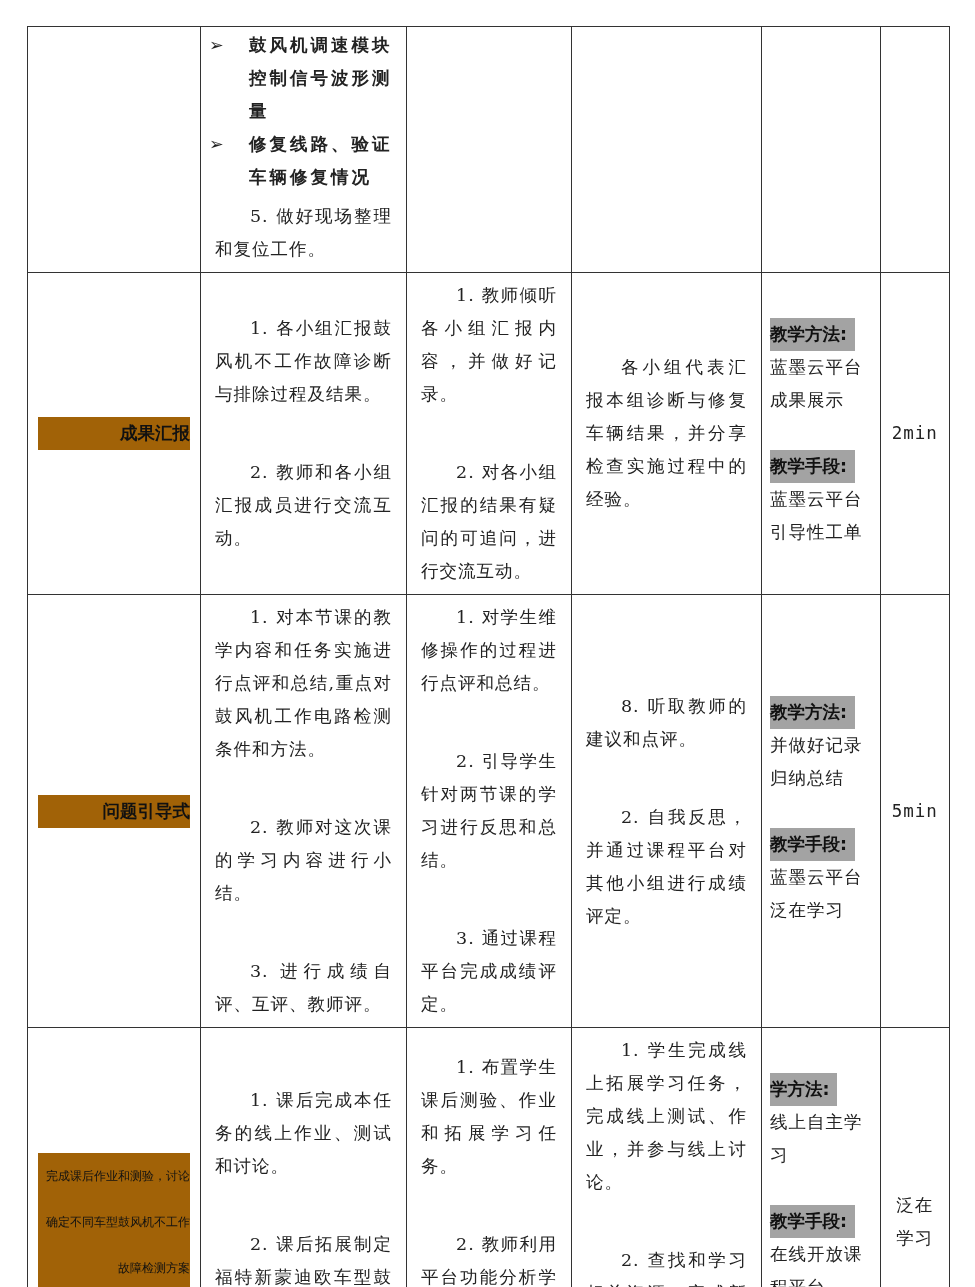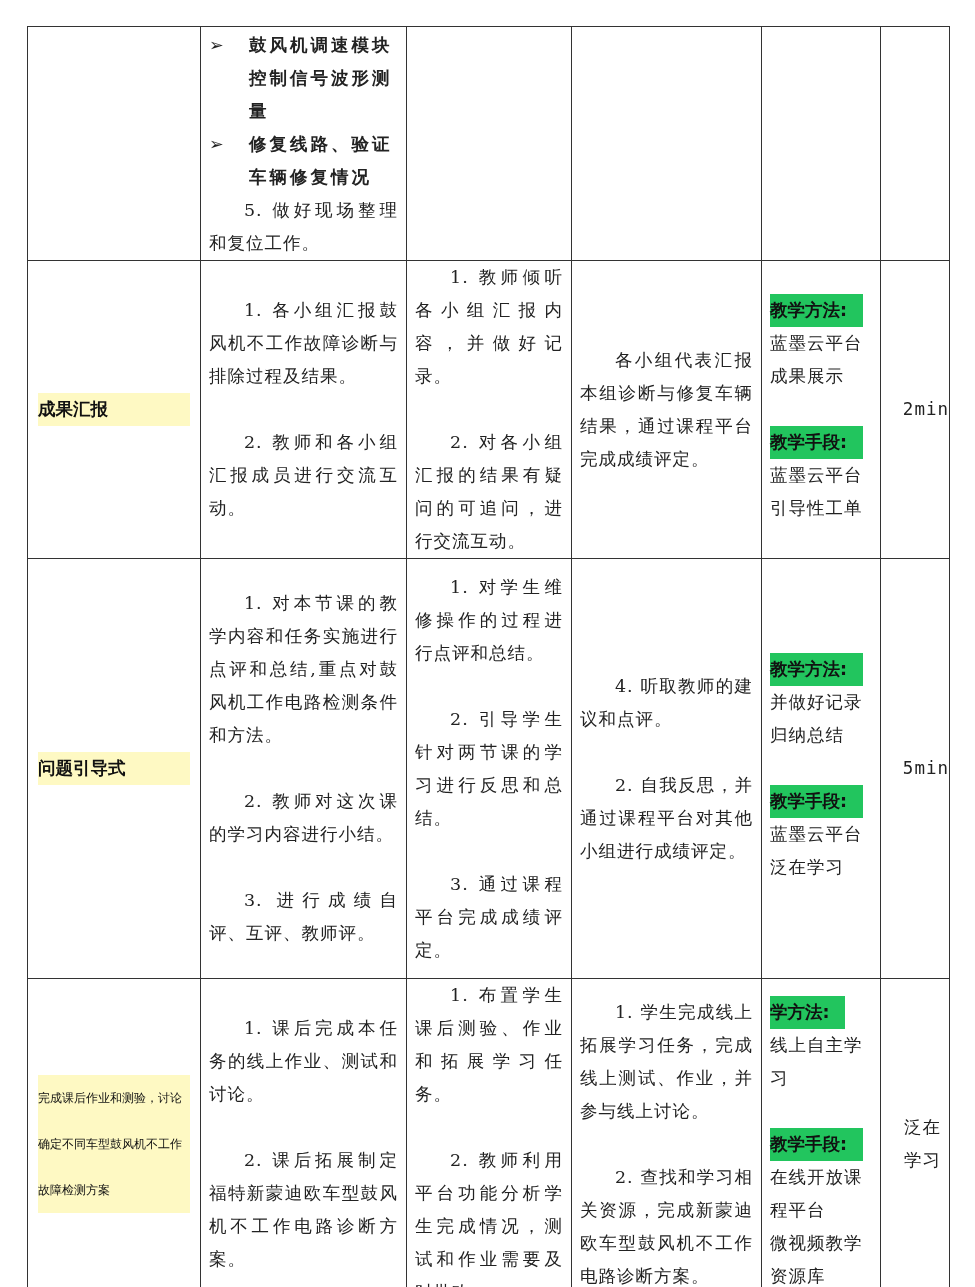--- a/index.html
+++ b/index.html
@@ -32,55 +32,55 @@
       letter-spacing: 1px;
     }
     .c1 { width: 172px; }
     .c2 { width: 205px; }
     .c3 { width: 164px; }
     .c4 { width: 189px; }
     .c5 { width: 118px; }
     .c6 { width: 69px; }
 
     .cell-pad { padding: 0 8px !important; }
-    .para { text-indent: 2em; margin: 0; text-align: justify; }
+    .para { text-indent: 2em; margin: 6px; text-align: justify; }
     .gap { height: 33px; }
 
     .bullet-line {
       display: flex;
       font-weight: bold;
       font-family: "DejaVu Serif", serif;
       letter-spacing: 3px;
     }
     .bullet-arrow { width: 40px; flex: 0 0 40px; font-weight: normal; }
     .stage-label {
       display: block;
       margin: 9px 10px;
-      background: #fef9c3;
-      text-align: left;
+      background: #a16207;
+      text-align: right;
       font-family: "DejaVu Sans", "Liberation Sans", sans-serif;
       font-weight: bold;
       font-size: 17.5px;
       line-height: 33px;
       letter-spacing: 0px;
       color: #111;
     }
     .stage-label.multi { font-weight: normal; font-size: 12px; line-height: 46px; }
     .method-head {
       display: inline-block;
-      background: #22c55e;
+      background: #a3a3a3;
       font-family: "DejaVu Sans", "Liberation Sans", sans-serif;
       font-weight: bold;
       color: #111;
-      padding-right: 16px;
+      padding-right: 8px;
       letter-spacing: 0px;
     }
     .method-line { display: block; }
     .time {
-      text-align: right;
+      text-align: center;
       font-family: "DejaVu Sans Mono", "Liberation Mono", monospace;
       font-size: 16px;
       letter-spacing: 0;
     }
     .time.cjk { font-family: "DejaVu Serif", serif; font-size: 17.5px; }
     .section-row td {
       background: #92d050;
       text-align: center;
       font-family: "DejaVu Sans", "Liberation Sans", sans-serif;
       font-weight: bold;
@@ -131,21 +131,21 @@
       <p class="para">1. 各小组汇报鼓风机不工作故障诊断与排除过程及结果。</p>
       <div class="gap"></div>
       <p class="para">2. 教师和各小组汇报成员进行交流互动。</p>
     </td>
     <td class="cell-pad">
       <p class="para">1. 教师倾听各小组汇报内容，并做好记录。</p>
       <div class="gap"></div>
       <p class="para">2. 对各小组汇报的结果有疑问的可追问，进行交流互动。</p>
     </td>
     <td class="cell-pad">
-      <p class="para">各小组代表汇报本组诊断与修复车辆结果，通过课程平台完成成绩评定。</p>
+      <p class="para">各小组代表汇报本组诊断与修复车辆结果，并分享检查实施过程中的经验。</p>
     </td>
     <td class="cell-pad">
       <span class="method-head">教学方法:</span>
       <span class="method-line">蓝墨云平台</span>
       <span class="method-line">成果展示</span>
       <div class="gap"></div>
       <span class="method-head">教学手段:</span>
       <span class="method-line">蓝墨云平台</span>
       <span class="method-line">引导性工单</span>
     </td>
@@ -164,21 +164,21 @@
       <p class="para">3. 进行成绩自评、互评、教师评。</p>
     </td>
     <td class="cell-pad">
       <p class="para">1. 对学生维修操作的过程进行点评和总结。</p>
       <div class="gap"></div>
       <p class="para">2. 引导学生针对两节课的学习进行反思和总结。</p>
       <div class="gap"></div>
       <p class="para">3. 通过课程平台完成成绩评定。</p>
     </td>
     <td class="cell-pad">
-      <p class="para">4. 听取教师的建议和点评。</p>
+      <p class="para">8. 听取教师的建议和点评。</p>
       <div class="gap"></div>
       <p class="para">2. 自我反思，并通过课程平台对其他小组进行成绩评定。</p>
     </td>
     <td class="cell-pad">
       <span class="method-head">教学方法:</span>
       <span class="method-line">并做好记录</span>
       <span class="method-line">归纳总结</span>
       <div class="gap"></div>
       <span class="method-head">教学手段:</span>
       <span class="method-line">蓝墨云平台</span>

